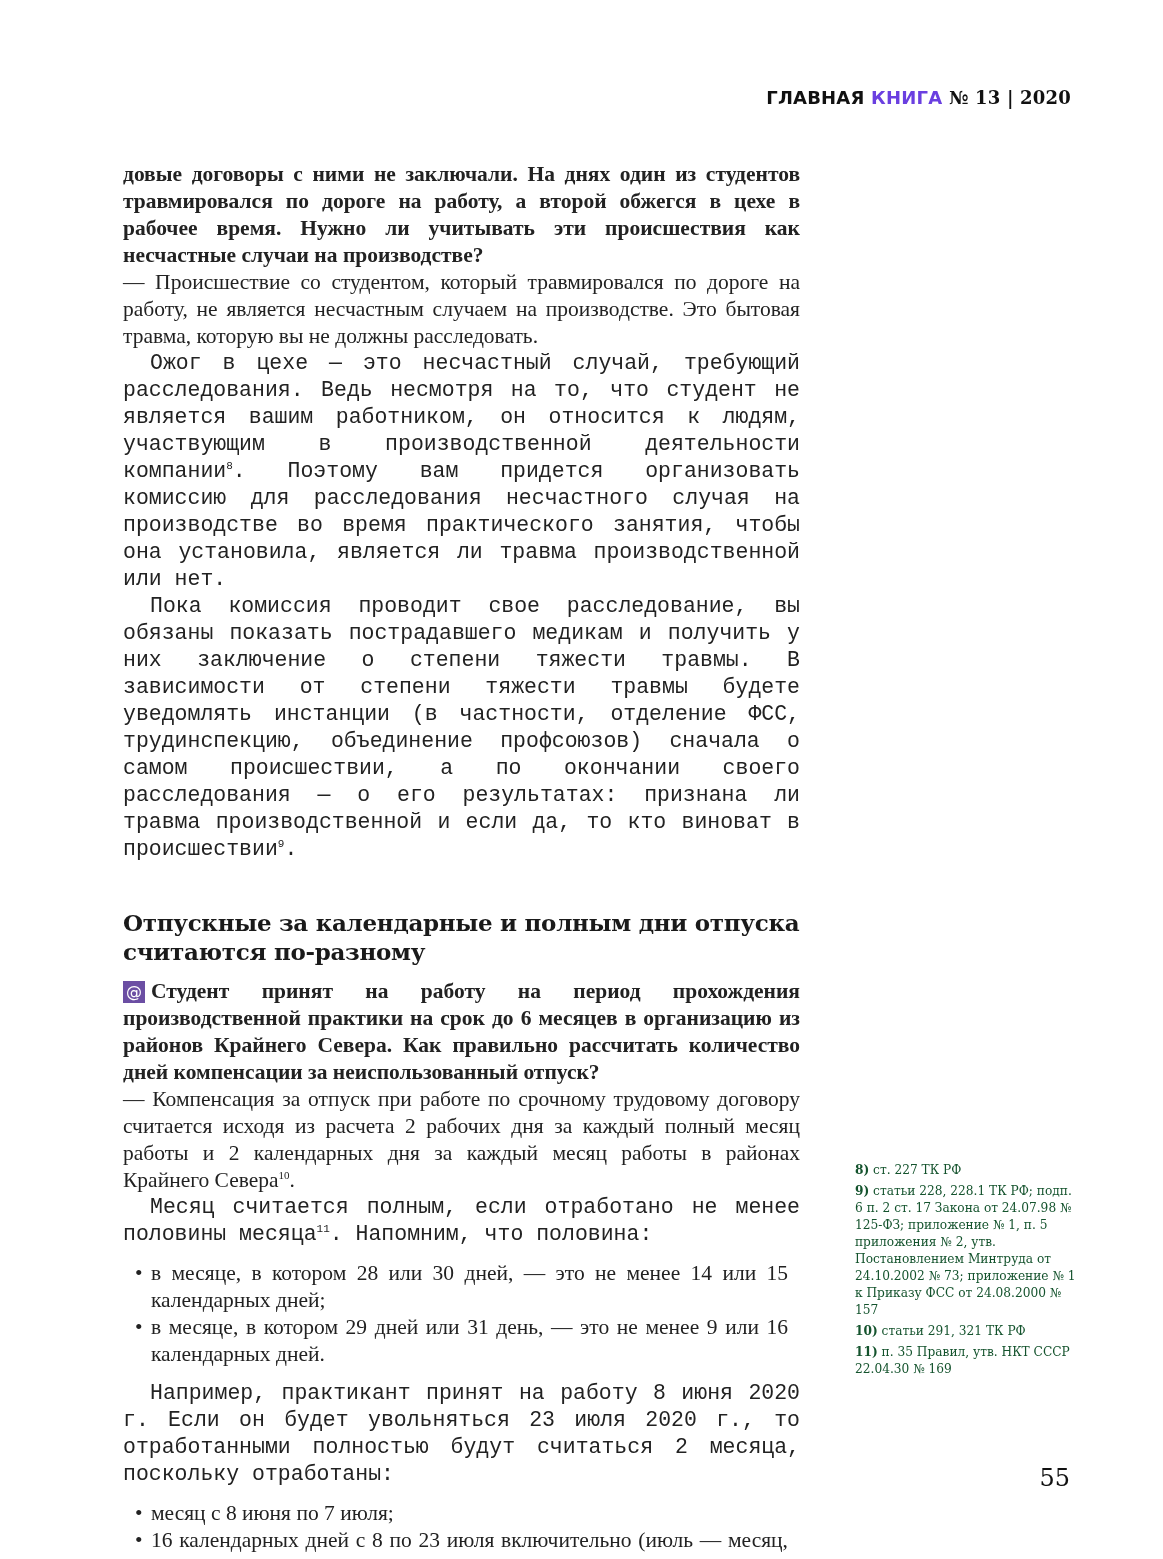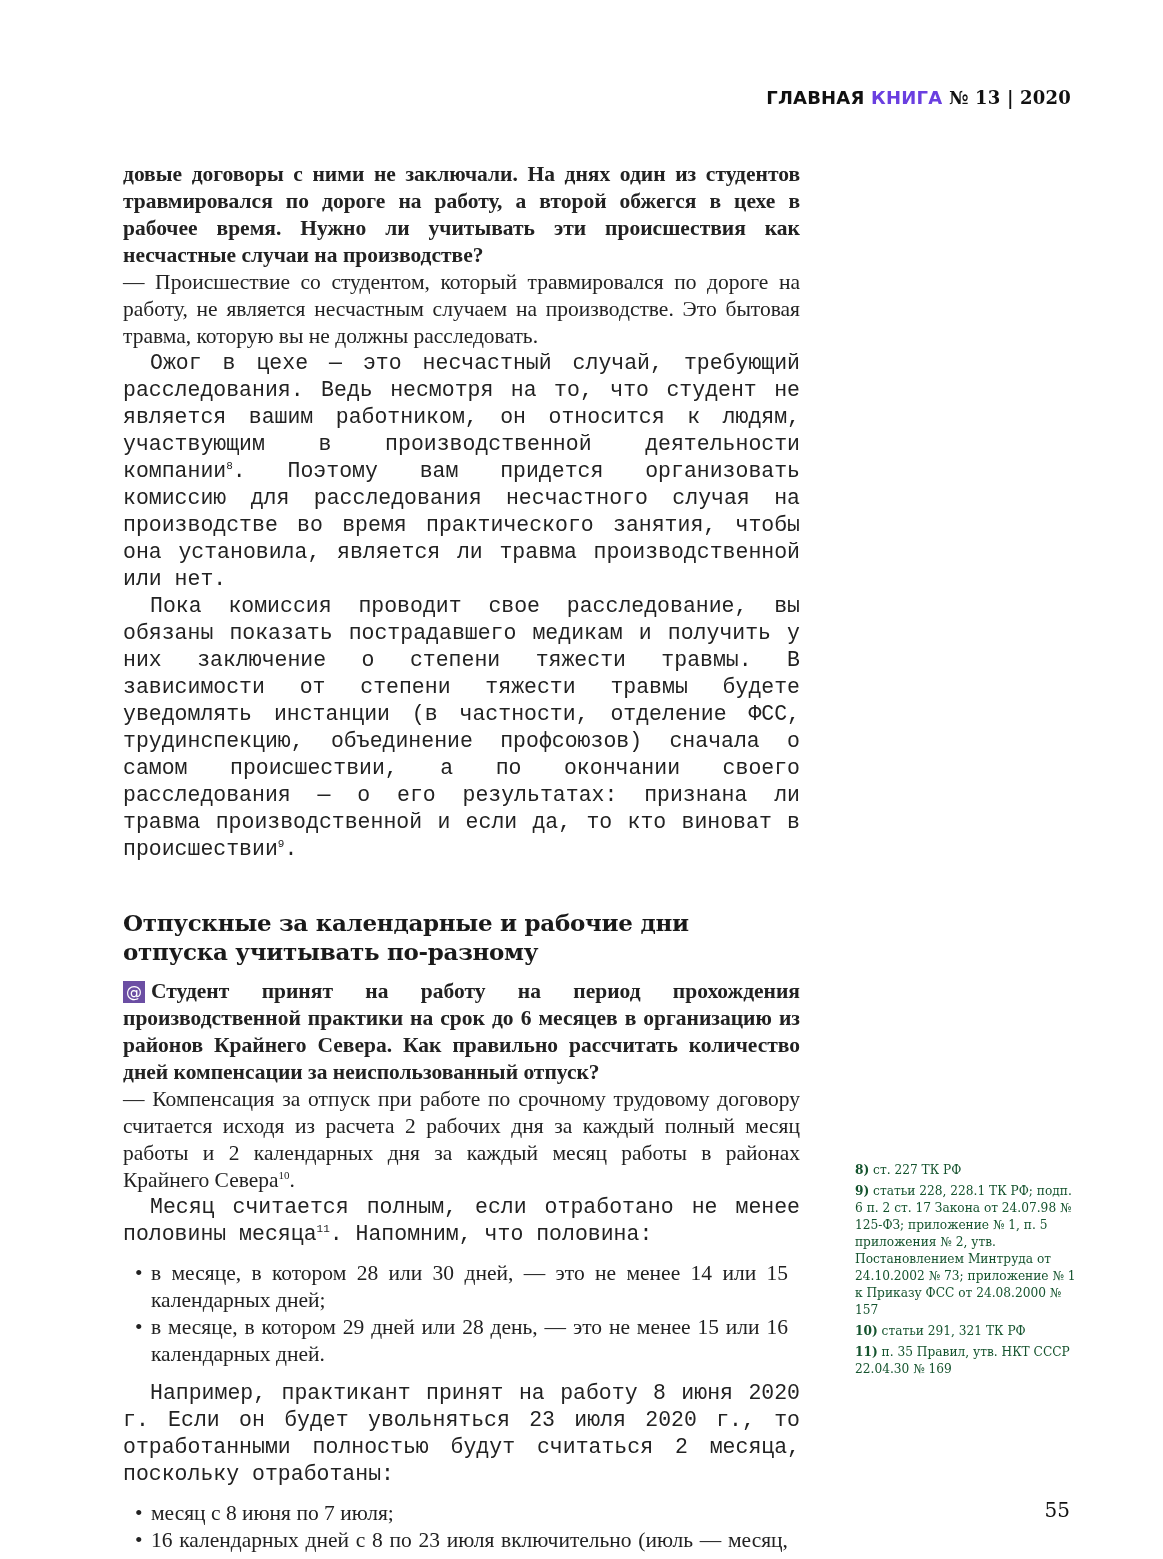--- a/index.html
+++ b/index.html
@@ -33,45 +33,45 @@
     ul.bullets { list-style: none; margin: 12px; padding: 0; }
     ul.bullets li { position: relative; padding-left: 16px; }
     ul.bullets li::before { content: "•"; position: absolute; left: 0; top: 0; }
     .sidenotes {
       position: absolute; left: 855px; top: 1162px; width: 225px;
       font-family: "DejaVu Serif", serif; font-size: 12.2px; line-height: 17px; color: #14532d;
     }
     .sidenotes .note { margin-bottom: 4px; }
     .sidenotes .num { font-weight: bold; }
     .page-number {
-      position: absolute; right: 93px; top: 1498px;
-      font-family: "DejaVu Serif", serif; font-size: 20px; color: #111;
+      position: absolute; right: 93px; top: 1464px;
+      font-family: "DejaVu Serif", serif; font-size: 24px; color: #111;
     }
   </style>
 </head>
 <body>
 
 <div class="header">
   <span class="brand-1">ГЛАВНАЯ </span><span class="brand-2">КНИГА</span><span class="issue"> № 13 | 2020</span>
 </div>
 
 <div class="main">
   <p class="q">довые договоры с ними не заключали. На днях один из студентов травмировался по дороге на работу, а второй обжегся в цехе в рабочее время. Нужно ли учитывать эти происшествия как несчастные случаи на производстве?</p>
   <p>— Происшествие со студентом, который травмировался по дороге на работу, не является несчастным случаем на производстве. Это бытовая травма, которую вы не должны расследовать.</p>
   <p class="indent"><span>Ожог в цехе — это несчастный случай, требующий расследования. Ведь несмотря на то, что студент не является вашим работником, он относится к людям, участвующим в производственной деятельности компании</span><sup>8</sup><span>. Поэтому вам придется организовать комиссию для расследования несчастного случая на производстве во время практического занятия, чтобы она установила, является ли травма производственной или нет.</span></p>
   <p class="indent"><span>Пока комиссия проводит свое расследование, вы обязаны показать пострадавшего медикам и получить у них заключение о степени тяжести травмы. В зависимости от степени тяжести травмы будете уведомлять инстанции (в частности, отделение ФСС, трудинспекцию, объединение профсоюзов) сначала о самом происшествии, а по окончании своего расследования — о его результатах: признана ли травма производственной и если да, то кто виноват в происшествии</span><sup>9</sup><span>.</span></p>
 
-  <p class="h2">Отпускные за календарные и рабочие дни отпуска учитывать по-разному</p>
+  <p class="h2">Отпускные за календарные и полным дни отпуска считаются по-разному</p>
 
   <p class="q"><span class="at-icon">@</span><span>Студент принят на работу на период прохождения производственной практики на срок до 6 месяцев в организацию из районов Крайнего Севера. Как правильно рассчитать количество дней компенсации за неиспользованный отпуск?</span></p>
   <p><span>— Компенсация за отпуск при работе по срочному трудовому договору считается исходя из расчета 2 рабочих дня за каждый полный месяц работы и 2 календарных дня за каждый месяц работы в районах Крайнего Севера</span><sup>10</sup><span>.</span></p>
   <p class="indent"><span>Месяц считается полным, если отработано не менее половины месяца</span><sup>11</sup><span>. Напомним, что половина:</span></p>
   <ul class="bullets">
     <li>в месяце, в котором 28 или 30 дней, — это не менее 14 или 15 календарных дней;</li>
-    <li>в месяце, в котором 29 дней или 28 день, — это не менее 15 или 16 календарных дней.</li>
+    <li>в месяце, в котором 29 дней или 31 день, — это не менее 9 или 16 календарных дней.</li>
   </ul>
   <p class="indent">Например, практикант принят на работу 8 июня 2020 г. Если он будет увольняться 23 июля 2020 г., то отработанными полностью будут считаться 2 месяца, поскольку отработаны:</p>
   <ul class="bullets">
     <li>месяц с 8 июня по 7 июля;</li>
     <li>16 календарных дней с 8 по 23 июля включительно (июль — месяц, в котором 31 день).</li>
   </ul>
 </div>
 
 <div class="sidenotes">
   <div class="note"><span class="num">8)</span><span> ст. 227 ТК РФ</span></div>

